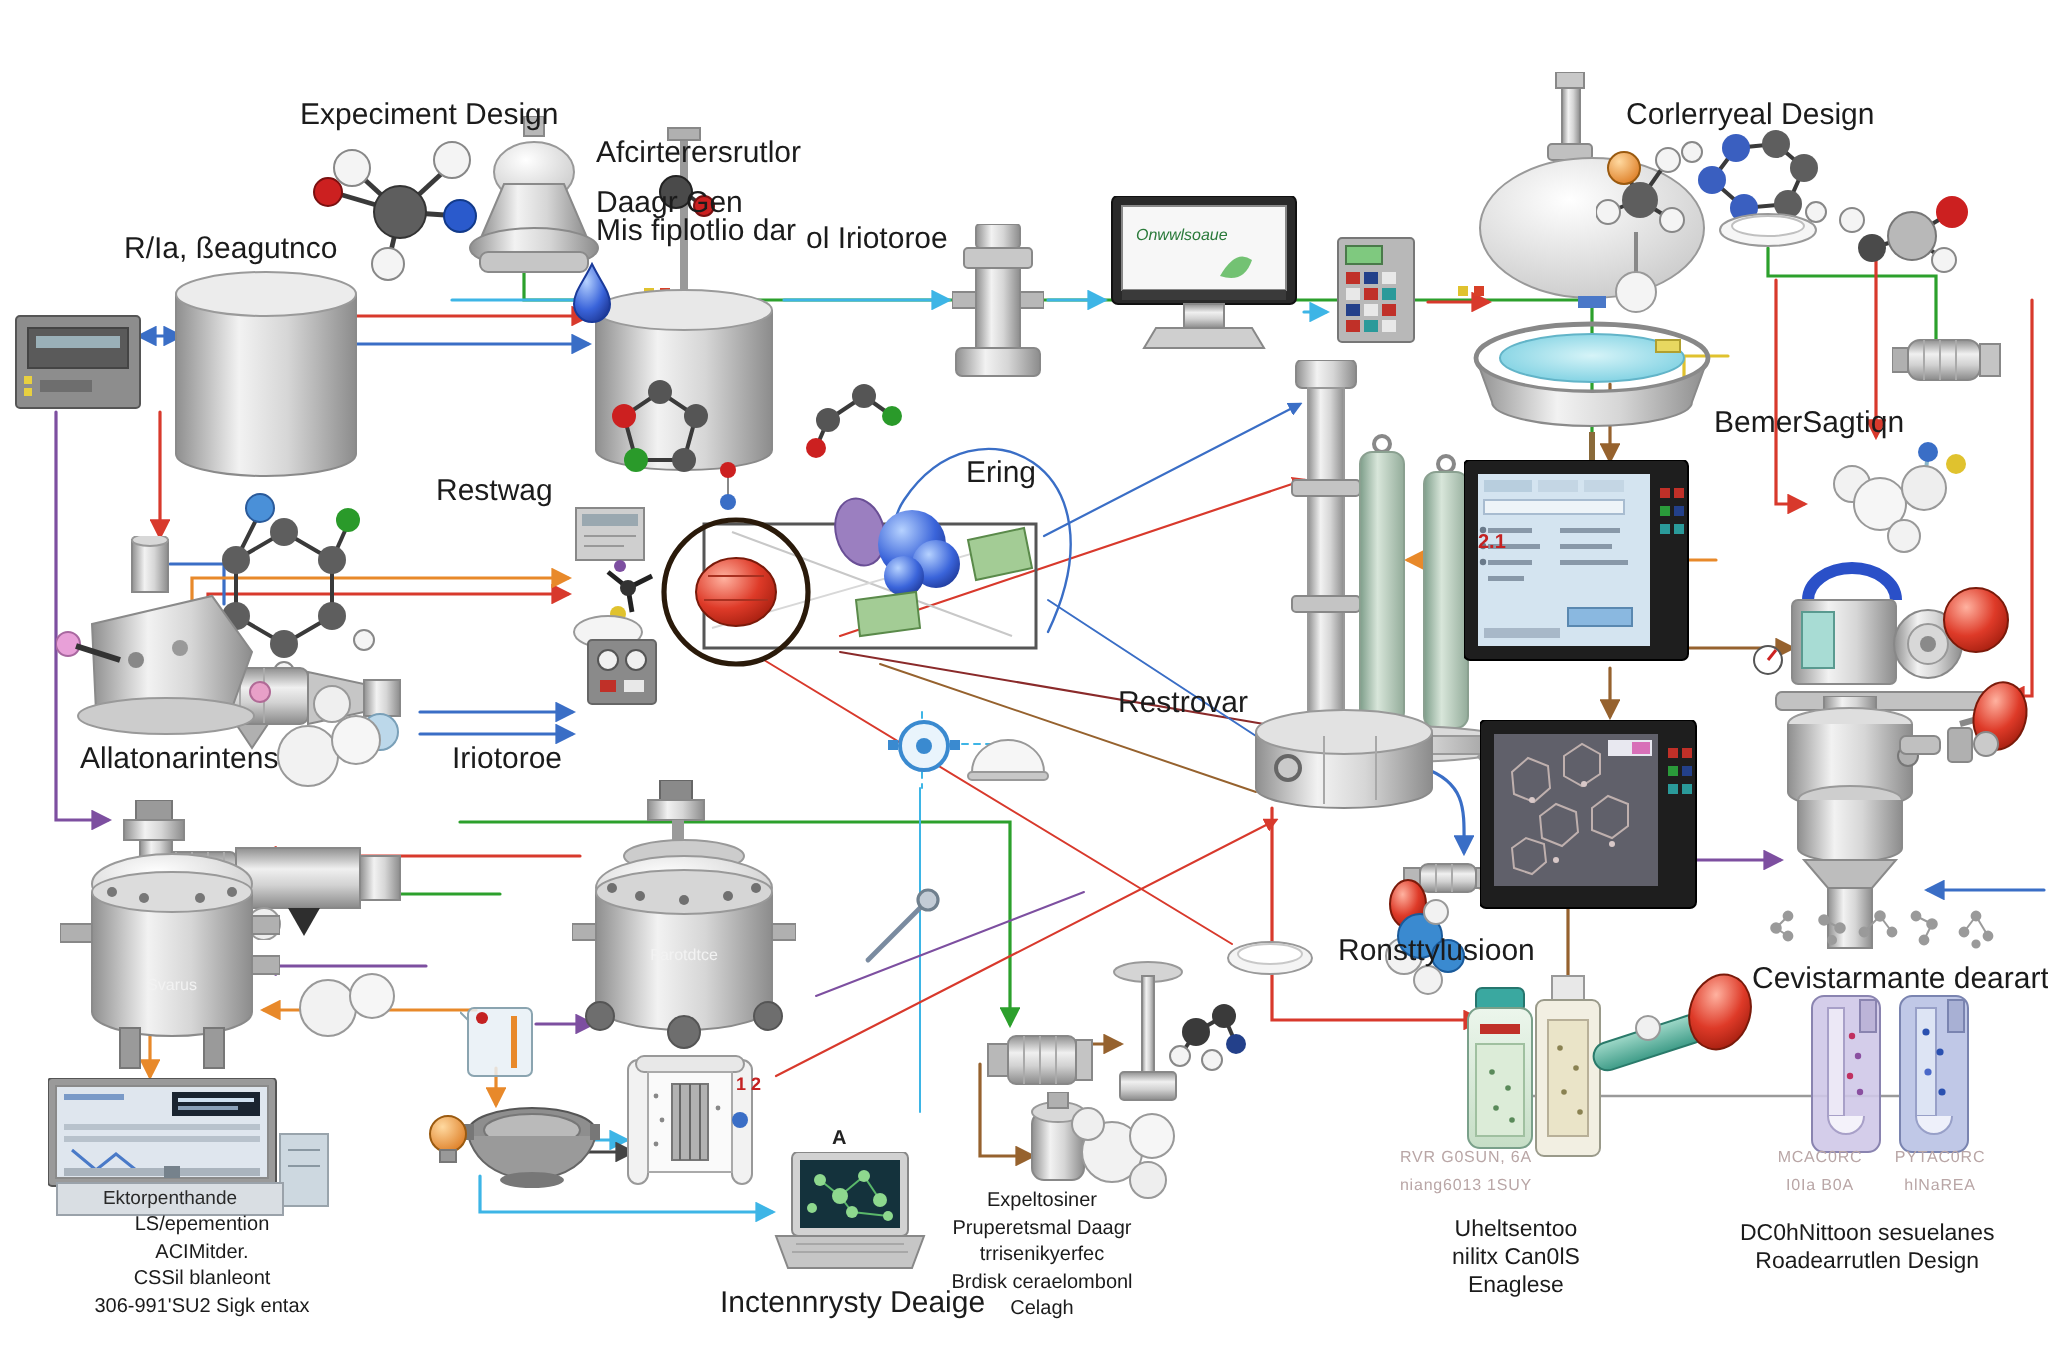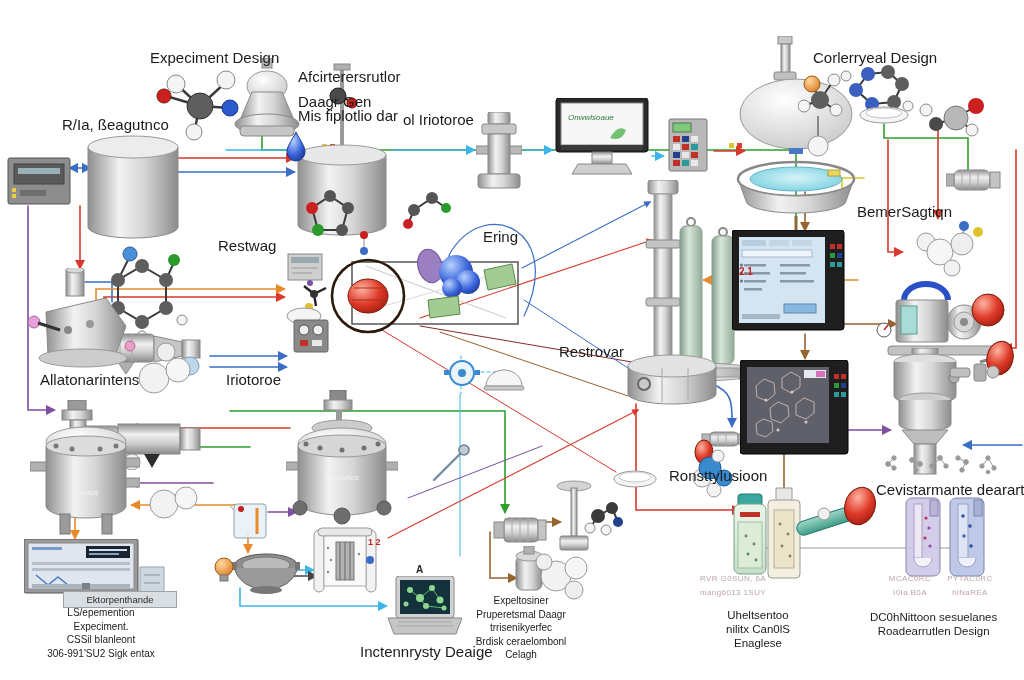--- a/index.html
+++ b/index.html
@@ -7,21 +7,21 @@
           font-family:"Liberation Sans",sans-serif;}
   .eq{position:absolute;}
   .lb{position:absolute;font-size:15px;color:#1b1b1b;white-space:nowrap;}
   .blk{position:absolute;font-size:10px;color:#1b1b1b;text-align:center;line-height:13.5px;}
   .blkl{position:absolute;font-size:11.5px;color:#1b1b1b;text-align:center;line-height:14px;}
   .gcap{position:absolute;font-size:8px;color:#b9a6a6;line-height:14px;letter-spacing:.4px;text-align:center;white-space:pre-line;}
   .mk{position:absolute;font-size:10px;font-weight:bold;color:#222;}
   .mkr{position:absolute;font-size:9px;font-weight:bold;color:#c42222;}
   #title{position:absolute;left:0;right:0;top:14px;text-align:center;font-size:31px;font-weight:500;color:#0d0d0d;letter-spacing:.5px;}
   #cap-monitor2{position:absolute;left:28px;top:591px;width:112px;height:15px;background:#d9dee3;border:1px solid #9aa2aa;
-     font-size:9.5px;color:#2a2a2a;text-align:center;line-height:15px;margin-left:35px;}
+     font-size:9.5px;color:#2a2a2a;text-align:center;line-height:15px;}
   svg text{font-family:"Liberation Sans",sans-serif;}
 </style>
 </head>
 <body>
 
 <div id="canvas">
 
 <svg width="0" height="0" style="position:absolute">
 <defs>
  <linearGradient id="gH" x1="0" y1="0" x2="1" y2="0">
@@ -896,21 +896,21 @@
 <span class="lb" style="left:483px;top:228px">Ering</span>
 <span class="lb" style="left:559px;top:343px">Restrovar</span>
 <span class="lb" style="left:226px;top:371px">Iriotoroe</span>
 <span class="lb" style="left:40px;top:371px">Allatonarintens</span>
 <span class="lb" style="left:669px;top:467px">Ronsttylusioon</span>
 <span class="lb" style="left:876px;top:481px">Cevistarmante dearart</span>
 <span class="lb" style="left:360px;top:643px">Inctennrysty Deaige</span>
 
 <div class="blk" style="left:8px;top:606px;width:186px">
  <div>LS/epemention</div>
- <div>Expeciment.</div>
+ <div>ACIMitder.</div>
  <div>CSSil blanleont</div>
  <div>306-991'SU2 Sigk entax</div>
 </div>
 
 <div class="blk" style="left:428px;top:594px;width:186px">
  <div>Expeltosiner</div>
  <div>Pruperetsmal Daagr</div>
  <div>trrisenikyerfec</div>
  <div>Brdisk ceraelombonl</div>
  <div>Celagh</div>

